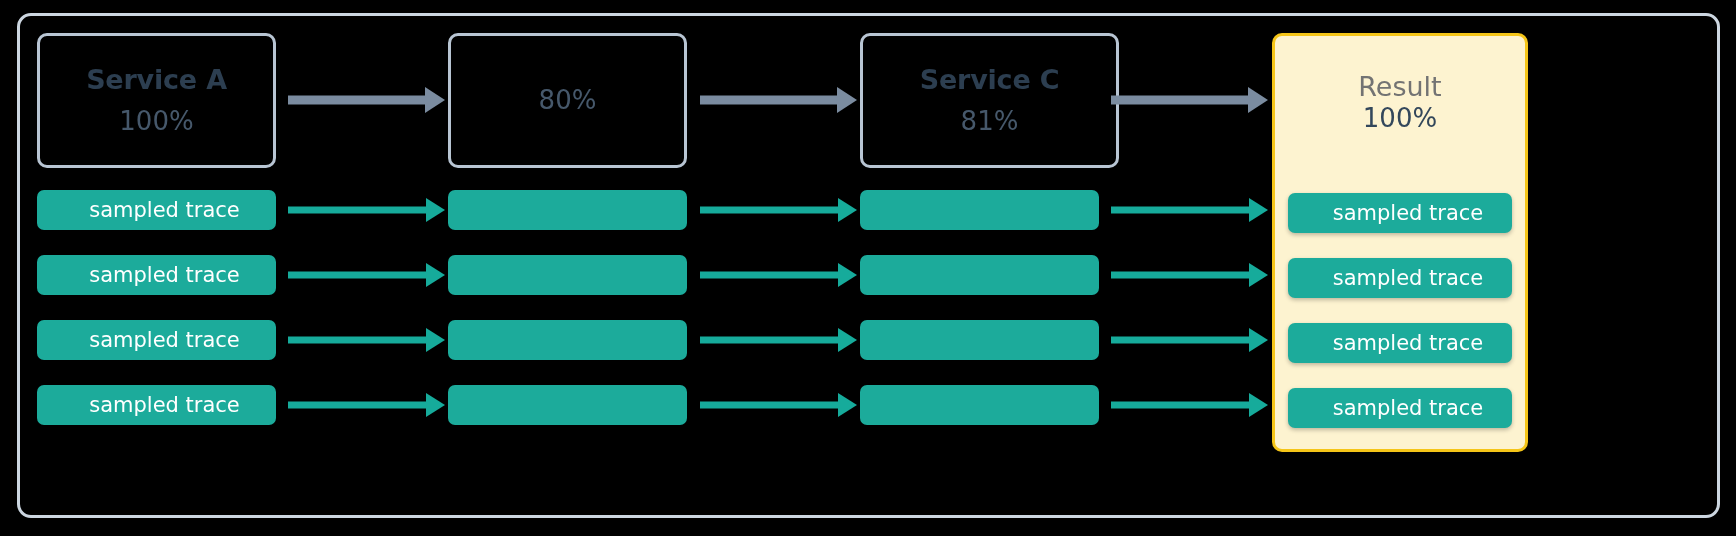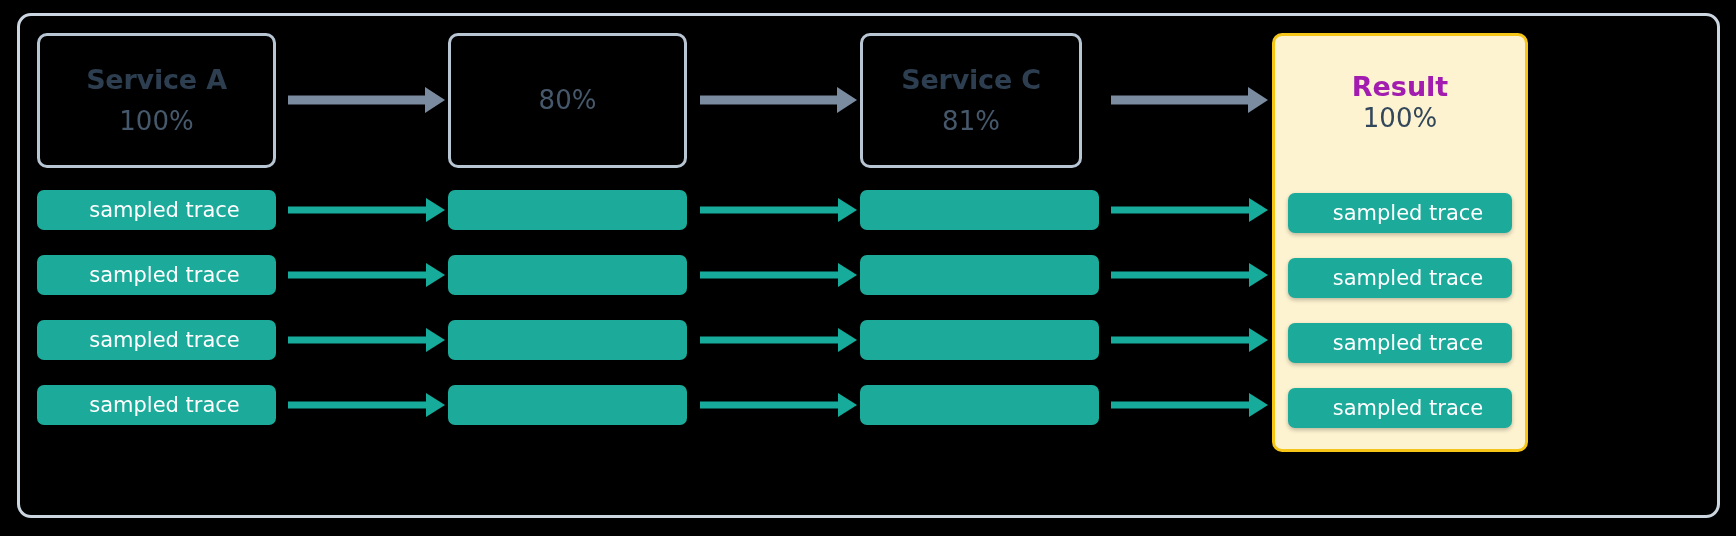--- a/index.html
+++ b/index.html
@@ -48,21 +48,21 @@
   }
   .service-pct {
     font-size: 26px;
     font-weight: normal;
     color: #46586b;
     line-height: 1.15;
   }
 
   #svc-a { left: 37px;  width: 239px; }
   #svc-b { left: 448px; width: 239px; }
-  #svc-c { left: 860px; width: 222px; }
+  #svc-c { left: 860px; width: 259px; }
 
   
   #result-panel {
     position: absolute;
     left: 1272px; top: 33px;
     width: 256px; height: 419px;
     background: #fdf3d0;
     border: 3px solid #f5c518;
     border-radius: 10px;
     box-shadow: 0 2px 6px rgba(0,0,0,0.35);
@@ -72,22 +72,22 @@
     left: 0; top: 0; width: 100%;
     height: 132px;
     display: flex;
     flex-direction: column;
     align-items: center;
     justify-content: center;
     gap: 2px;
   }
   #result-title {
     font-size: 27px;
-    font-weight: bold;
-    color: #a21caf;
+    font-weight: normal;
+    color: #737373;
     line-height: 1.15;
   }
   #result-pct {
     font-size: 26px;
     color: #33475b;
     line-height: 1.15;
   }
 
   
   .trace-chip {

